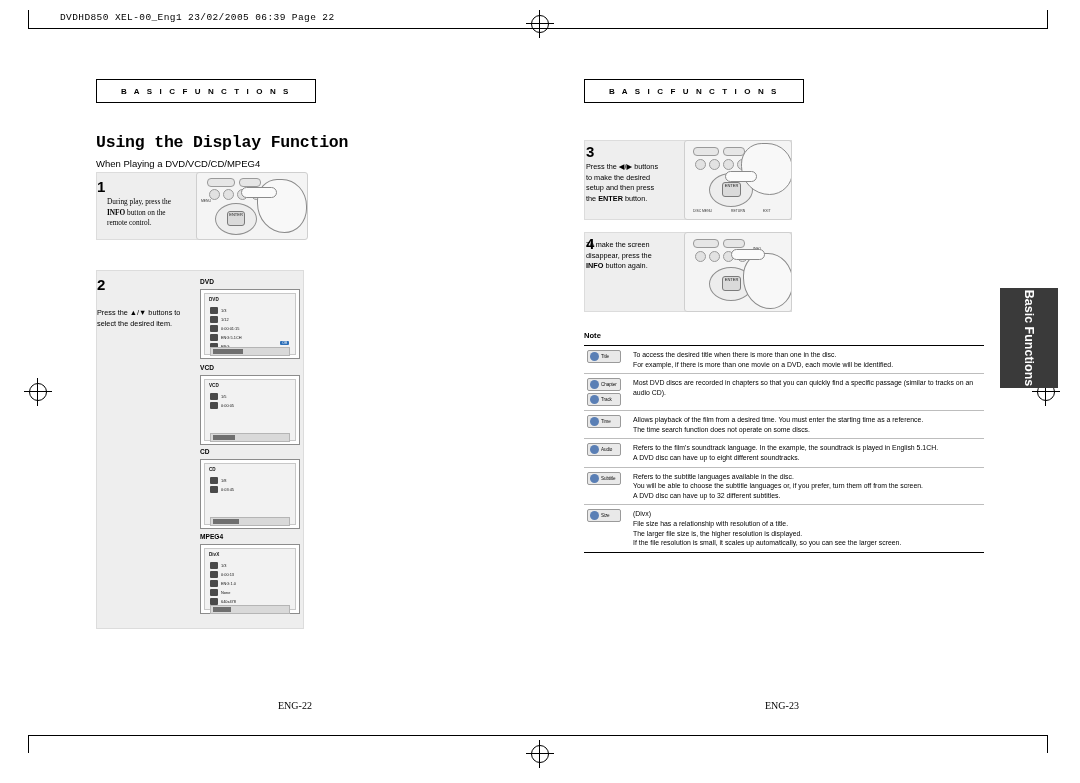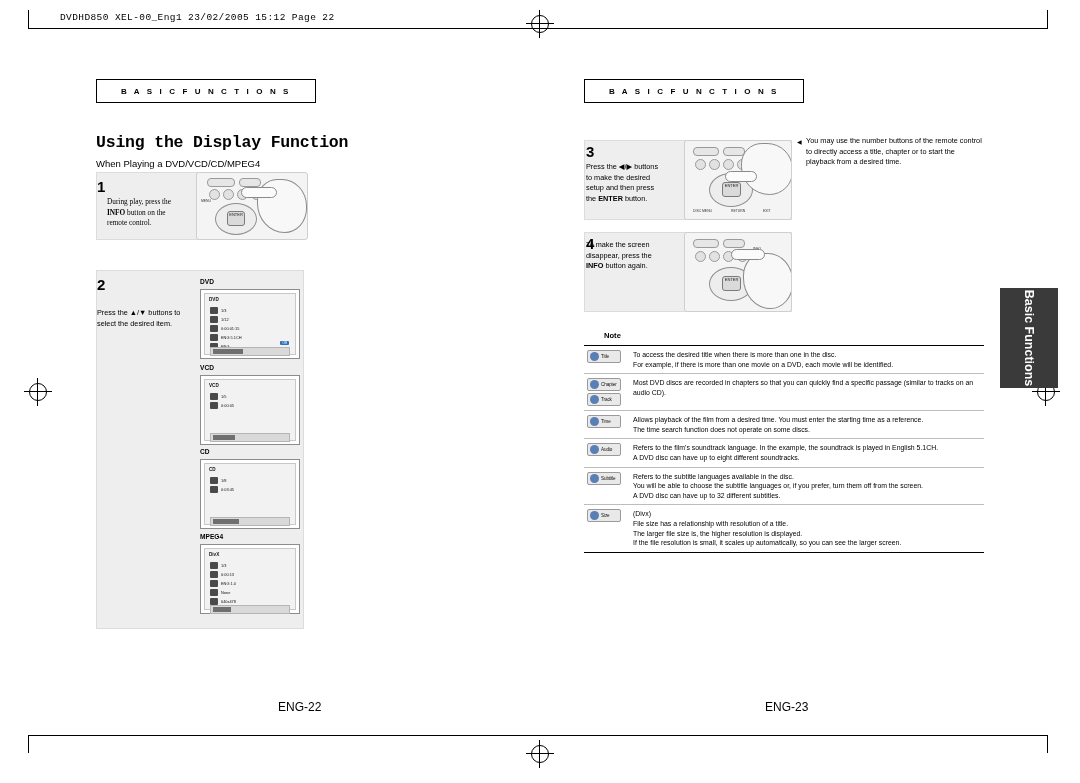--- a/index.html
+++ b/index.html
@@ -85,21 +85,21 @@
 
   
   .sidetab{position:absolute;background:#3a3a3a;}
   .sidetab span{
     position:absolute;left:50%;top:50%;
     transform:translate(-50%,-50%) rotate(90deg);
     color:#fff;font-size:12.5px;font-weight:bold;white-space:nowrap;
   }
 
   
-  .pgnum{position:absolute;font-size:12px;}
+  .pgnum{position:absolute;font-size:10px;font-family:Liberation Serif, serif;}
 </style>
 </head>
 <body>
 
 <div class="page">
 
   <div class="crop" style="left:28px;top:28px;width:1020px;height:1px;"></div>
   <div class="crop" style="left:28px;top:10px;width:1px;height:18px;"></div>
   <div class="crop" style="left:1047px;top:10px;width:1px;height:18px;"></div>
 
@@ -113,21 +113,21 @@
   <div class="regmark" style="left:526px;top:740px;">
       <div class="regcirc"></div>
     </div>
   <div class="regmark" style="left:24px;top:378px;">
       <div class="regcirc"></div>
     </div>
   <div class="regmark" style="left:1032px;top:378px;">
       <div class="regcirc"></div>
     </div>
 
-  <div class="filehdr">DVDHD850 XEL-00_Eng1   23/02/2005   15:12   Page 22</div>
+  <div class="filehdr">DVDHD850 XEL-00_Eng1   23/02/2005   06:39   Page 22</div>
 
   <div class="sectbox" style="left:96px;top:79px;width:218px;">
     <span>B A S I C   F U N C T I O N S</span>
   </div>
 
   <div class="h1" style="left:96px;top:133px;font-family:Liberation Mono, monospace;">Using the Display Function</div>
   <div class="h2" style="left:96px;top:158px;">When Playing a DVD/VCD/CD/MPEG4</div>
 
   <div class="stepbox" style="left:96px;top:172px;width:206px;height:66px;"></div>
   <div class="stepnum" style="left:97px;top:178px;">1</div>
@@ -291,26 +291,22 @@
     <div class="rm-btn" style="left:24px;top:18px;width:9px;height:9px;"></div>
     <div class="rm-btn" style="left:38px;top:18px;width:9px;height:9px;"></div>
     <div class="rm-btn" style="left:52px;top:18px;width:9px;height:9px;"></div>
     <div class="rm-ring" style="left:24px;top:34px;width:42px;height:32px;"></div>
     <div class="rm-center" style="left:37px;top:43px;width:17px;height:13px;">ENTER</div>
     <div class="rm-lbl" style="left:68px;top:14px;">INFO</div>
     <div class="rm-hand" style="left:58px;top:20px;width:48px;height:54px;"></div>
     <div class="rm-finger" style="left:46px;top:16px;width:32px;height:9px;"></div>
   </div>
 
-  <div class="bullet" style="left:806px;top:136px;width:178px;">
-    <span class="ar">◀</span>
-    <span>You may use the number buttons of the remote control to directly access a title, chapter or to start the playback from a desired time.</span>
-  </div>
-
-  <div class="notehdr" style="left:584px;top:331px;margin-left:20px;">Note</div>
+
+  <div class="notehdr" style="left:584px;top:331px;">Note</div>
   <div class="notetable" style="left:584px;top:345px;width:400px;">
 
     <div class="noterow">
       <div class="noteicons">
         <div class="nicon">
             <span class="glyph"></span>
             <span class="nm">Title</span>
           </div>
       </div>
       <div class="notetext">

